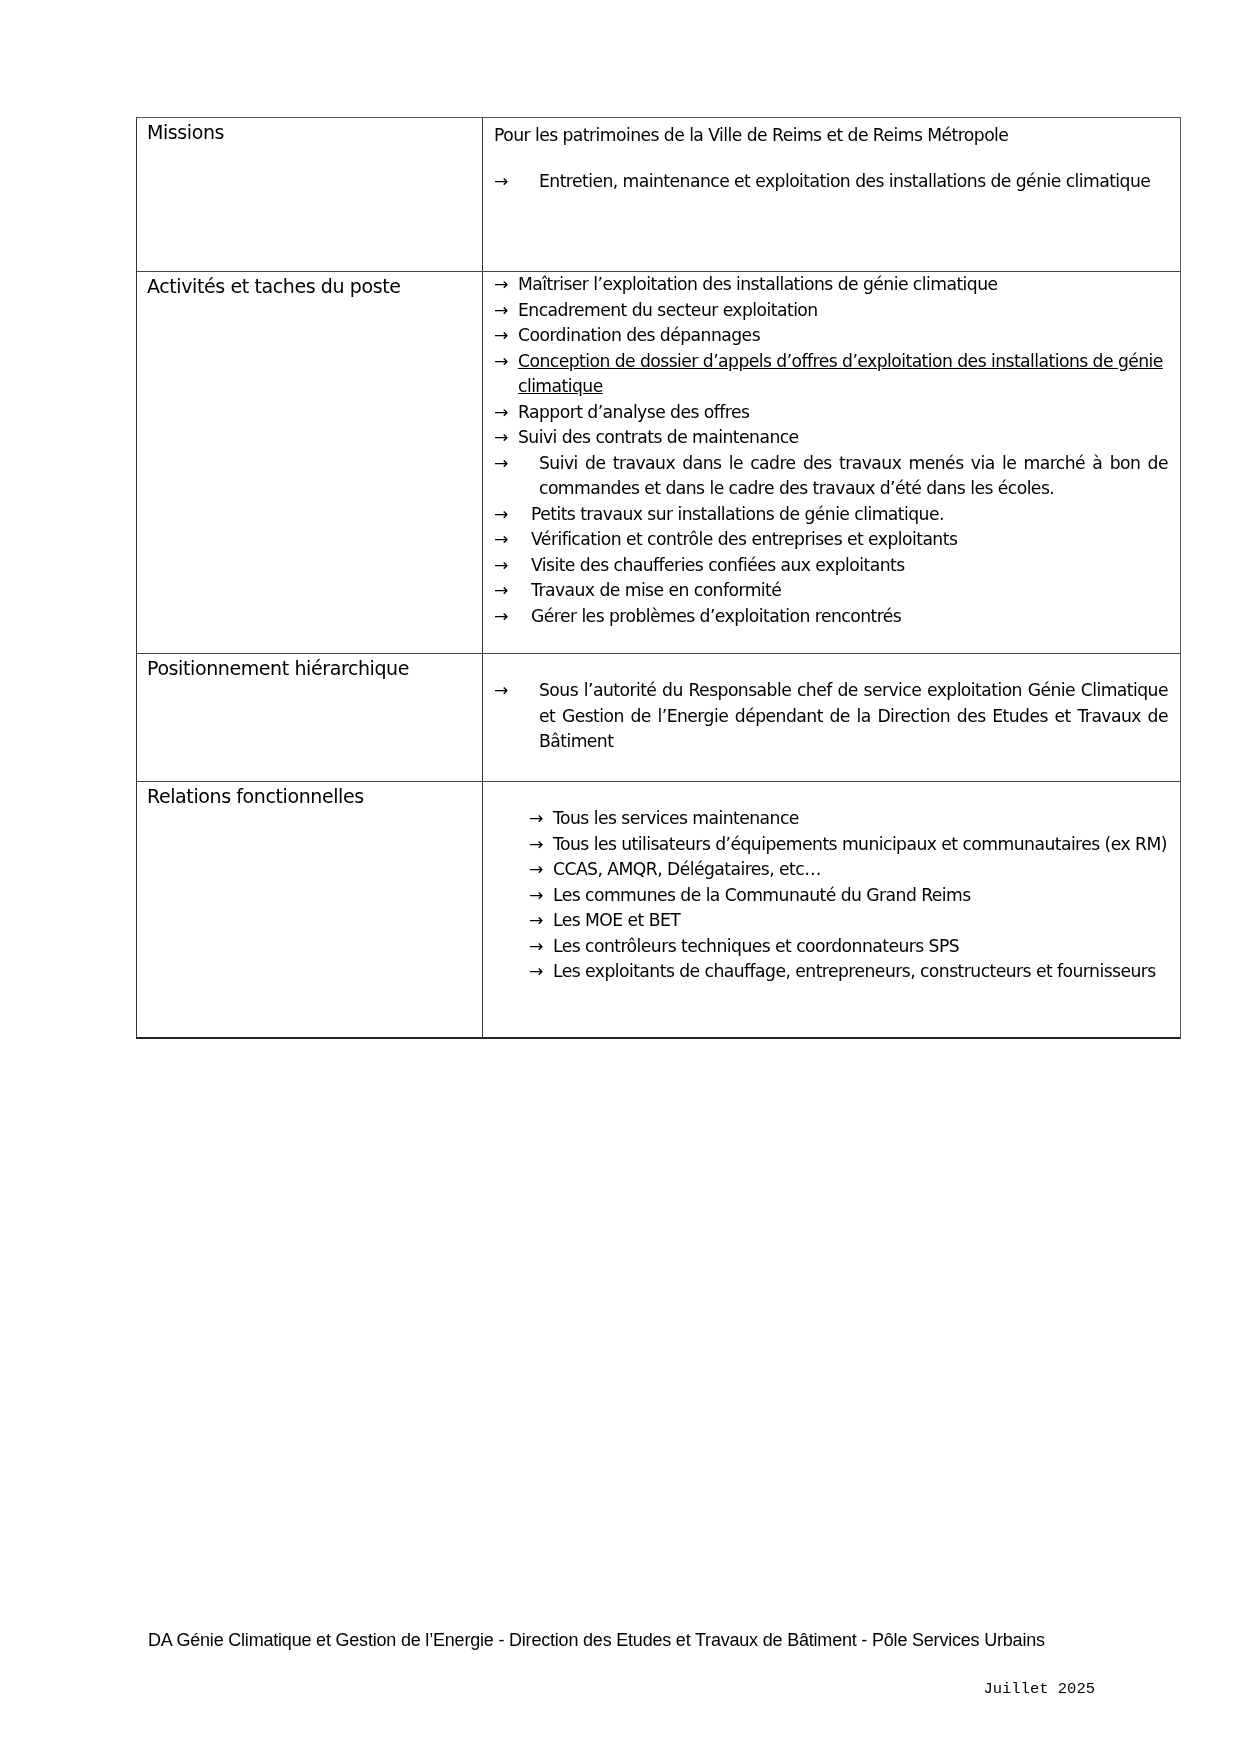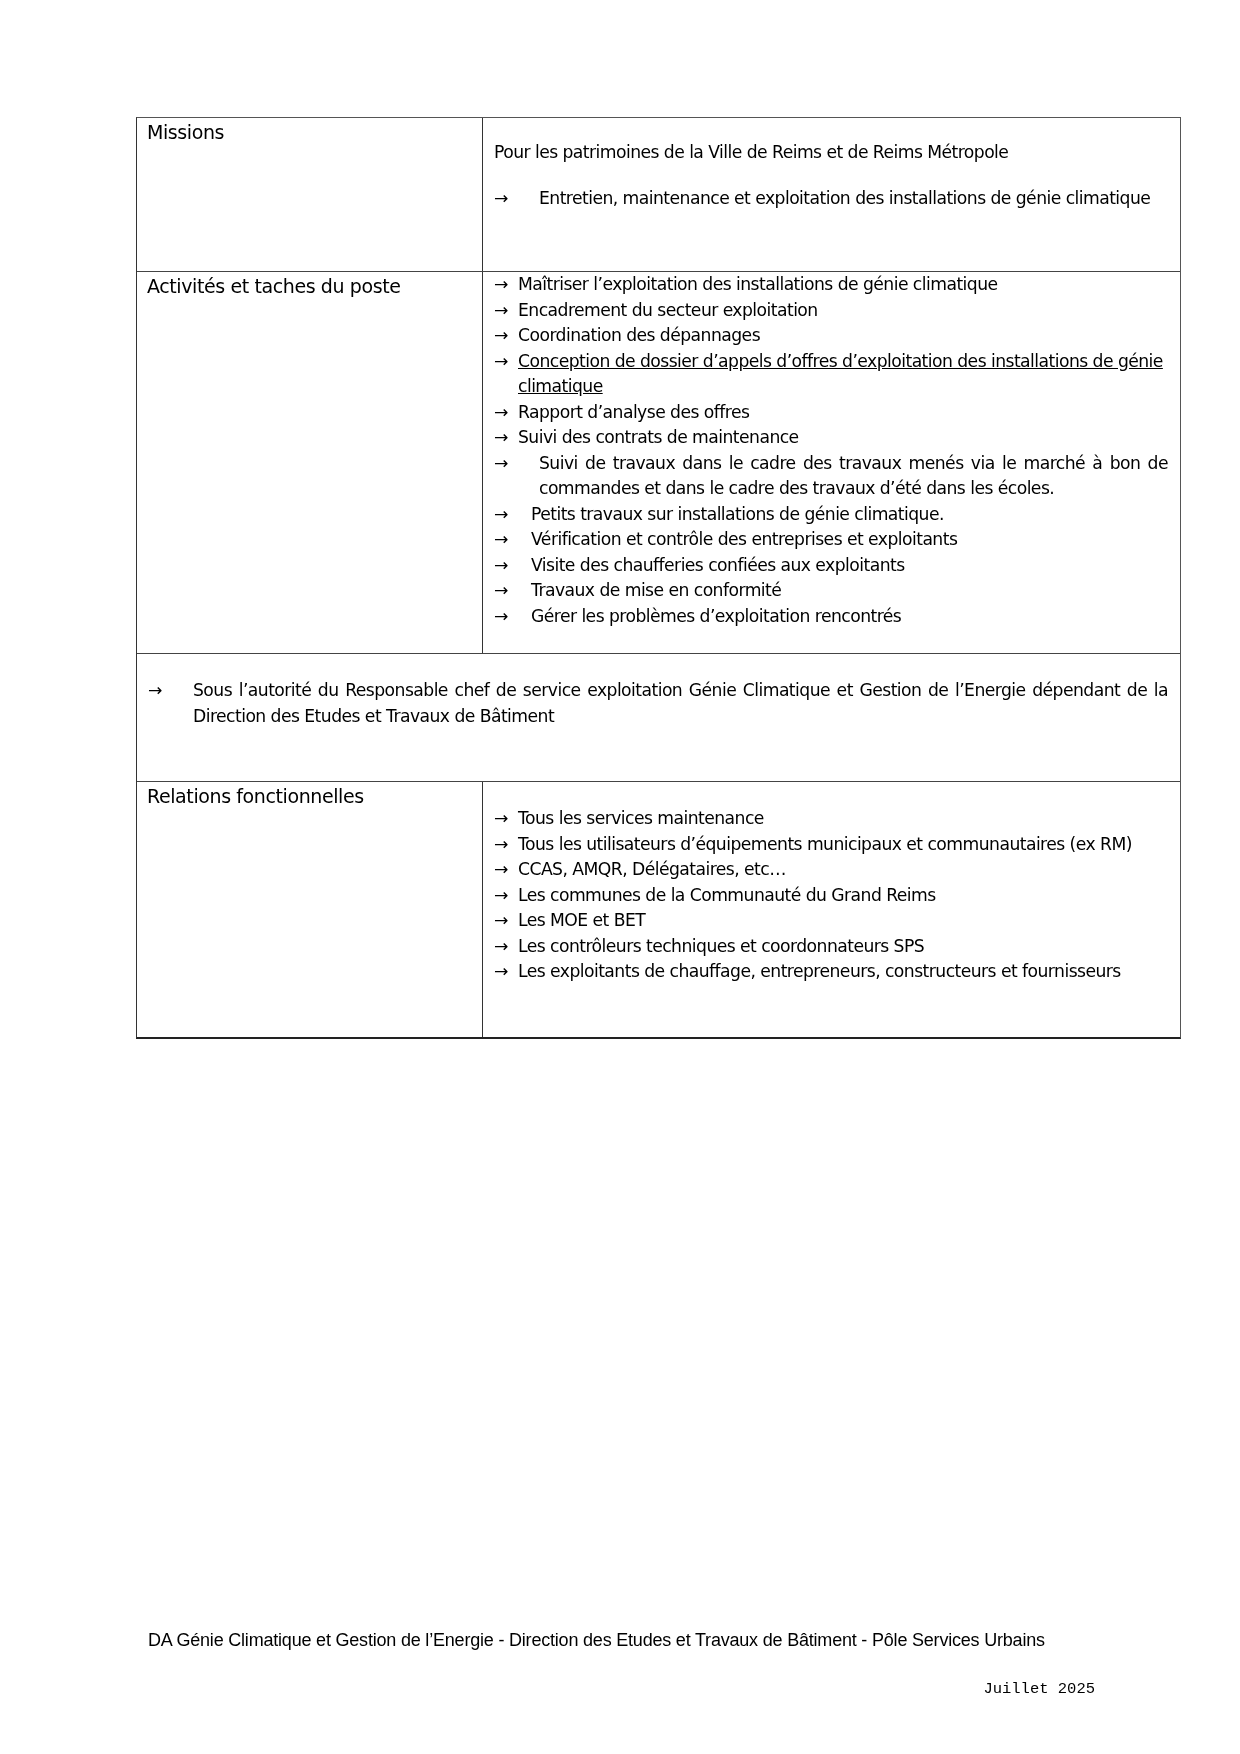--- a/index.html
+++ b/index.html
@@ -6,21 +6,21 @@
   body {
     width: 1240px; height: 1754px; position: relative; overflow: hidden;
     font-family: "Liberation Sans", sans-serif; color: #000;
   }
   .table {
     position: absolute; left: 136px; top: 117px; width: 1043px;
     border-top: 1.5px solid #555; border-left: 1.5px solid #333;
     border-right: 1.5px solid #555; border-bottom: 2.5px solid #222;
   }
   .row { display: flex; border-bottom: 1.3px solid #444; box-sizing: border-box; }
-  .row:last-child { border-bottom: none; }
+  .row:last-child { border-bottom: none; gap: 35px; }
   .lcell {
     width: 346px; flex: none; border-right: 1.3px solid #333; box-sizing: border-box;
     padding: 3px 10px 0 10px;
     font-family: "DejaVu Sans", sans-serif; font-weight: normal; font-size: 19px;
     letter-spacing: -0.4px;
   }
   .rcell {
     flex: 1; box-sizing: border-box; padding: 0 12px 0 11px;
     font-family: "DejaVu Sans", sans-serif; font-size: 17.2px; letter-spacing: -0.55px;
     line-height: 25.5px;
@@ -46,21 +46,21 @@
   }
 </style>
 </head>
 <body>
 
 <div class="table">
 
   <div class="row r1">
     <div class="lcell">Missions</div>
     <div class="rcell">
-      <div class="intro" style="margin-top:22px;">Pour les patrimoines de la Ville de Reims et de Reims Métropole</div>
+      <div class="intro" style="margin-top:5px;">Pour les patrimoines de la Ville de Reims et de Reims Métropole</div>
       <div class="item" style="margin-top:20px;">
         <span class="arrow a-wide">→</span>
         <span class="txt justify-last-left">Entretien, maintenance et exploitation des installations de génie climatique</span>
       </div>
     </div>
   </div>
 
   <div class="row r2">
     <div class="lcell">Activités et taches du poste</div>
     <div class="rcell" style="padding-top:0px;">
@@ -109,20 +109,21 @@
           <span class="txt">Travaux de mise en conformité</span>
         </div>
       <div class="item">
           <span class="arrow a-wide">→</span>
           <span class="txt">Gérer les problèmes d’exploitation rencontrés</span>
         </div>
     </div>
   </div>
 
   <div class="row r3">
+    <div class="lcell">Positionnement hiérarchique</div>
     <div class="rcell" style="padding-top:24px;">
       <div class="item">
         <span class="arrow a-wide">→</span>
         <span class="txt justify-last-left">Sous l’autorité du Responsable chef de service exploitation Génie Climatique et Gestion de l’Energie dépendant de la Direction des Etudes et Travaux de Bâtiment</span>
       </div>
     </div>
   </div>
 
   <div class="row r4">
     <div class="lcell">Relations fonctionnelles</div>

